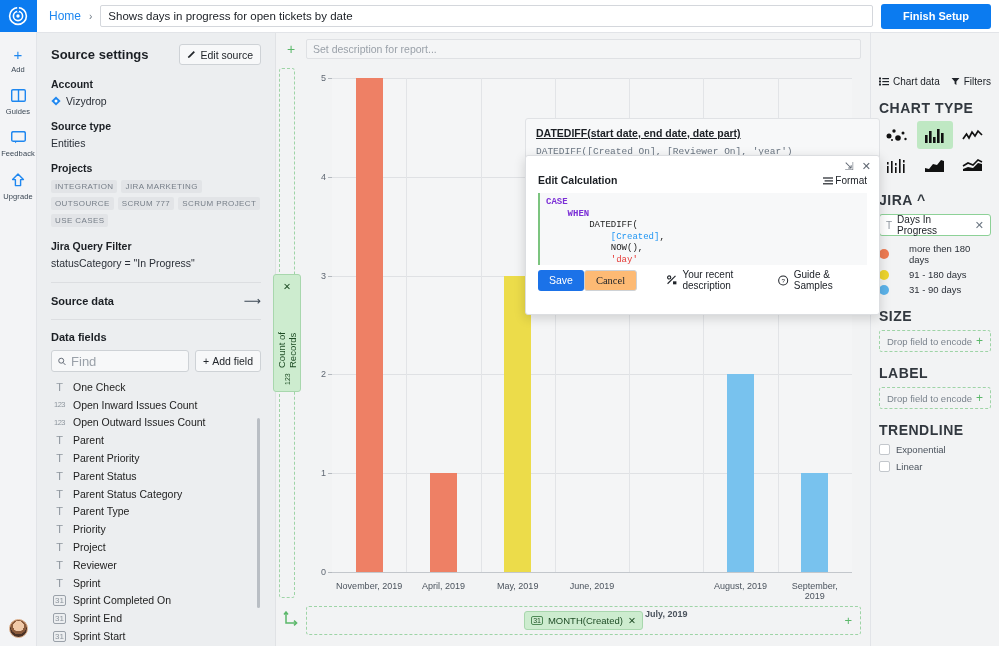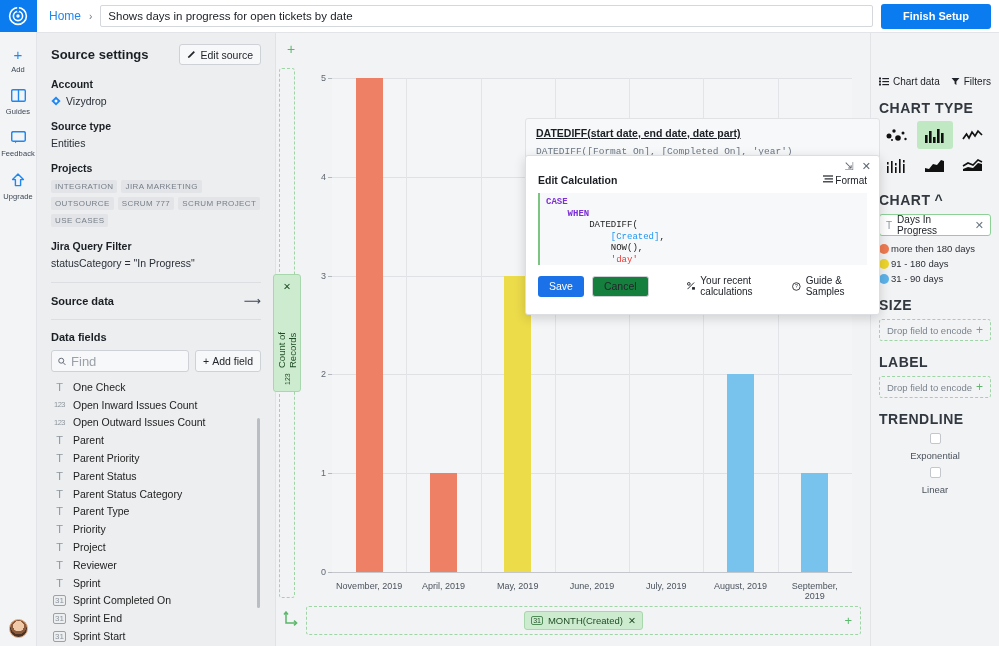--- a/index.html
+++ b/index.html
@@ -200,29 +200,29 @@
     border-radius: 3px; cursor: pointer;
   }
   .ct-cell.sel { background: #bfe8c3; }
   .colorfield {
     margin-top: 6px; height: 22px; background: #fff; border: 1px solid #8dd197;
     border-radius: 3px; display: flex; align-items: center; gap: 5px; padding: 0 6px;
     font-size: 10px; color: #20242a; cursor: pointer;
   }
   .colorfield .x { margin-left: auto; color: #6b7682; font-size: 11px; }
   .legend { margin-top: 7px; }
-  .legend-row { display: flex; align-items: center; gap: 2px; margin-top: 4px; font-size: 9.5px; color: #2b3038; }
+  .legend-row { display: flex; align-items: center; gap: 20px; margin-top: 4px; font-size: 9.5px; color: #2b3038; }
   .dot { width: 10px; height: 10px; border-radius: 50%; flex: 0 0 10px; }
   .dropzone {
     margin-top: 6px; height: 22px; border: 1px dashed #9ed4a6; border-radius: 3px;
     display: flex; align-items: center; padding: 0 7px; cursor: pointer;
   }
   .dropzone span.t { font-size: 9.5px; color: #7a838d; }
   .dropzone span.p { margin-left: auto; color: #5bb86a; font-size: 12px; }
-  .cbrow { display: flex; align-items: center; gap: 6px; margin-top: 6px; font-size: 9.5px; color: #4b535d; cursor: pointer; flex-direction: column; }
+  .cbrow { display: flex; align-items: center; gap: 6px; margin-top: 6px; font-size: 9.5px; color: #4b535d; cursor: pointer; }
   .cb { width: 11px; height: 11px; border: 1px solid #c3c7cc; border-radius: 2px; background: #fff; flex: 0 0 11px; }
 
   
   .fn-tip {
     position: absolute; left: 525px; top: 118px; width: 355px; height: 64px;
     background: #f7f8f9; border: 1px solid #e0e2e5; border-radius: 3px;
     padding: 8px 10px; z-index: 40;
   }
   .fn-sig { font-size: 10.5px; font-weight: bold; color: #1b1f24; text-decoration: underline; }
   .fn-ex { font-family: "Liberation Mono", monospace; font-size: 9.5px; color: #6b7682; margin-top: 7px; }
@@ -235,39 +235,39 @@
   .modal-icons {
     position: absolute; right: 8px; top: 4px; display: flex; gap: 8px;
     color: #5f6772; font-size: 11px;
   }
   .modal-icons span { cursor: pointer; }
   .modal-head {
     display: flex; align-items: center; justify-content: space-between;
     padding-top: 18px;
   }
   .modal-title { font-size: 10.5px; font-weight: bold; color: #1b1f24; }
-  .fmt { display: inline-flex; align-items: flex-start; gap: 2px; font-size: 10px; color: #20242a; cursor: pointer; }
+  .fmt { display: inline-flex; align-items: flex-end; gap: 2px; font-size: 10px; color: #20242a; cursor: pointer; }
   .code {
     margin-top: 7px; height: 72px; background: #f7f8f9; border-left: 2px solid #7cc47f;
     overflow: hidden; padding: 4px 0 0 6px;
     font-family: "Liberation Mono", monospace; font-size: 9px; line-height: 11.6px;
     white-space: pre; position: relative;
   }
   .kw  { color: #7b2fd6; font-weight: bold; }
   .fldref { color: #2196f3; }
   .str { color: #e53935; }
-  .modal-foot { display: flex; align-items: center; gap: 8px; margin-top: 10px; }
+  .modal-foot { display: flex; align-items: center; margin-top: 4px; }
   .btn-save {
     height: 21px; background: #1b72e8; color: #fff; border: none; border-radius: 3px;
     font-size: 10.5px; padding: 0 11px; cursor: pointer; font-family: "Liberation Sans", sans-serif;
   }
   .btn-cancel {
-    height: 21px; background: #15803d; color: #22262b; border: 1px solid #ced2d6;
+    height: 21px; background: #fdba74; color: #22262b; border: 1px solid #ced2d6;
     border-radius: 3px; font-size: 10.5px; padding: 0 11px; cursor: pointer;
-    font-family: Liberation Sans, sans-serif;
+    font-family: Liberation Serif, serif;
   }
   .foot-link {
     display: inline-flex; align-items: center; gap: 5px; font-size: 10px;
     color: #20242a; cursor: pointer;
   }
   .foot-link.recent { margin-left: 30px; }
 </style>
 </head>
 <body>
 
@@ -452,20 +452,21 @@
               </div>
               <div class="field-item"></div>
             </div>
           <div class="fields-scroll"></div>
         </div>
       </div>
 
       <div class="canvas">
         <div class="desc-row">
           <span class="plus-left">+</span>
+          <input class="desc-input" placeholder="Set description for report..." style="">
         </div>
 
         <div class="plotwrap">
           <div class="ycol">
             <div class="ydrop"></div>
             <div class="ypill">
               <span style="font-size:7px;">123</span>
               <span>Count of Records</span>
               <span>✕</span>
             </div>
@@ -498,21 +499,21 @@
                 <div class="vline" style="left: 331.143px; top: 6px; height: 494px;"></div>
                 <div class="vline" style="left: 405.429px; top: 6px; height: 494px;"></div>
                 <div class="vline" style="left: 479.714px; top: 6px; height: 494px;"></div>
                 <div class="bar" title="March, 2019: 5" style="left: 57.7714px; width: 26.7429px; height: 494px; bottom: 30px; background: rgb(238, 128, 101);"></div>
                 <div class="xlabel" style="left: 71.1429px; top: 509px;">November, 2019</div>
                 <div class="bar" title="April, 2019: 1" style="left: 132.057px; width: 26.7429px; height: 98.8px; bottom: 30px; background: rgb(238, 128, 101);"></div>
                 <div class="xlabel" style="left: 145.429px; top: 509px;">April, 2019</div>
                 <div class="bar" title="May, 2019: 3" style="left: 206.343px; width: 26.7429px; height: 296.4px; bottom: 30px; background: rgb(236, 220, 74);"></div>
                 <div class="xlabel" style="left: 219.714px; top: 509px;">May, 2019</div>
                 <div class="xlabel" style="left: 294px; top: 509px;">June, 2019</div>
-                <div class="xlabel" style="left: 368.286px; top: 509px;">July, 2019</div>
+                <div class="xlabel" style="left: 368.286px; top: 537px; font-weight: bold;">July, 2019</div>
                 <div class="bar" title="August, 2019: 2" style="left: 429.2px; width: 26.7429px; height: 197.6px; bottom: 30px; background: rgb(120, 194, 238);"></div>
                 <div class="xlabel" style="left: 442.571px; top: 509px;">August, 2019</div>
                 <div class="bar" title="September, 2019: 1" style="left: 503.486px; width: 26.7429px; height: 98.8px; bottom: 30px; background: rgb(120, 194, 238);"></div>
                 <div class="xlabel" style="left: 516.857px; top: 509px;">September, 2019</div>
               </div>
           </div>
         </div>
 
         <div class="xdrop-row">
           <span class="axis-icon">
@@ -599,21 +600,21 @@
           </div>
           <div class="ct-cell">
             <svg width="24" height="16" viewBox="0 0 24 16">
                 <path d="M2 14 L2 12 L7 10 L12 11 L17 6 L21 7 L21 14 Z" fill="#111"></path>
                 <path d="M2 9 L7 6 L12 8 L17 3 L21 5" fill="none" stroke="#111" stroke-width="1.6"></path>
               </svg>
           </div>
         </div>
 
         <div class="rp-section inline">
-          <span>CHART</span>
+          <span>JIRA</span>
           <span>^</span>
         </div>
         <div class="colorfield">
           <span style="color:#8d959d;">T</span>
           <span>Days In Progress</span>
           <span class="x">✕</span>
         </div>
         <div class="legend" id="legend">
             <div class="legend-row">
               <span class="dot" style="background: rgb(238, 123, 82);"></span>
@@ -650,21 +651,21 @@
           <span class="cb"></span>
           <span>Linear</span>
         </div>
       </div>
 
     </div>
   </div>
 
   <div class="fn-tip">
     <div class="fn-sig">DATEDIFF(start date, end date, date part)</div>
-    <div class="fn-ex">DATEDIFF([Format On], [Completed On], 'year')</div>
+    <div class="fn-ex">DATEDIFF([Created On], [Reviewer On], 'year')</div>
   </div>
 
   <div class="modal">
     <div class="modal-icons">
       <span>⇲</span>
       <span>✕</span>
     </div>
     <div class="modal-head">
       <span class="modal-title">Edit Calculation</span>
       <span class="fmt">
@@ -689,21 +690,21 @@
 
     <div class="modal-foot">
       <button class="btn-save">Save</button>
       <button class="btn-cancel">Cancel</button>
       <span class="foot-link recent">
         <svg width="11" height="10" viewBox="0 0 11 10">
             <line x1="0.6" y1="9" x2="9" y2="0.6" stroke="#20242a" stroke-width="1.2"></line>
             <circle cx="2.3" cy="2.3" r="1.7" fill="none" stroke="#20242a" stroke-width="1.2"></circle>
             <rect x="6.4" y="6.4" width="3.6" height="3.2" fill="#20242a"></rect>
           </svg>
-        <span>Your recent calculations</span>
+        <span>Your recent description</span>
       </span>
       <span class="foot-link">
         <svg width="11" height="11" viewBox="0 0 11 11">
             <circle cx="5.5" cy="5.5" r="4.8" fill="none" stroke="#20242a" stroke-width="1.1"></circle>
             <text x="5.5" y="8" font-size="6.5" text-anchor="middle" fill="#20242a" font-family="Liberation Sans">?</text>
           </svg>
         <span>Guide &amp; Samples</span>
       </span>
     </div>
   </div>

